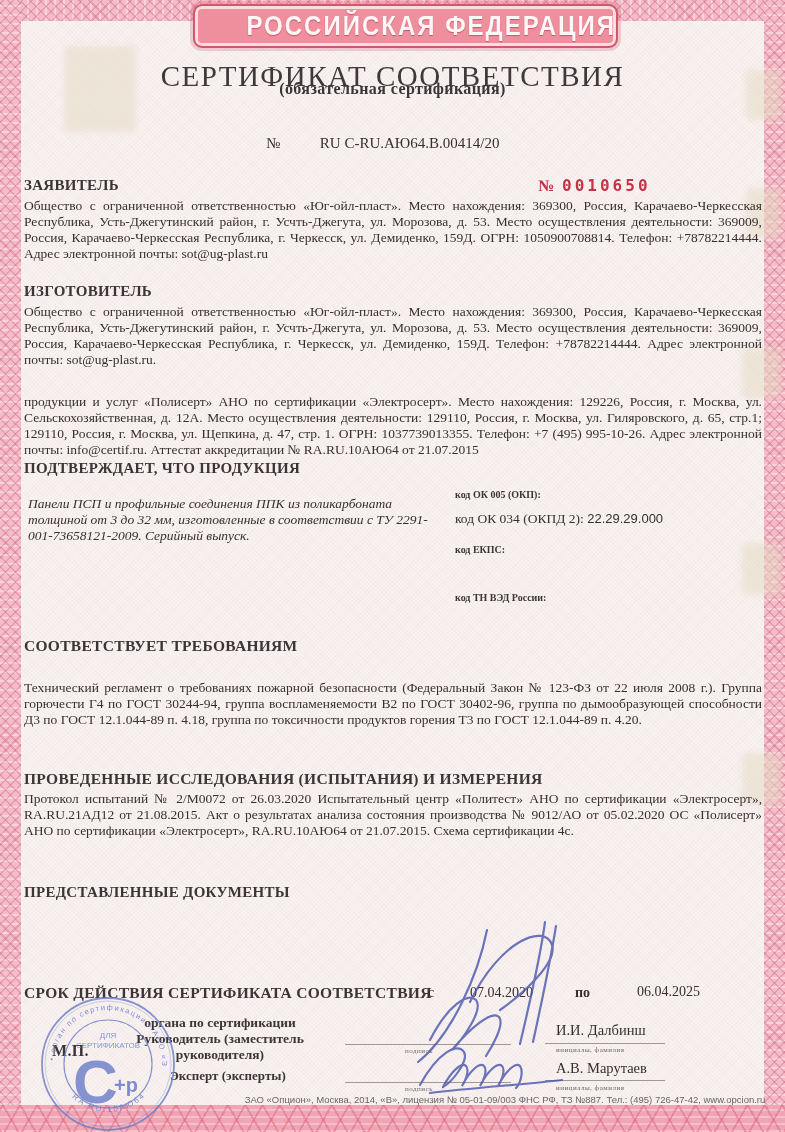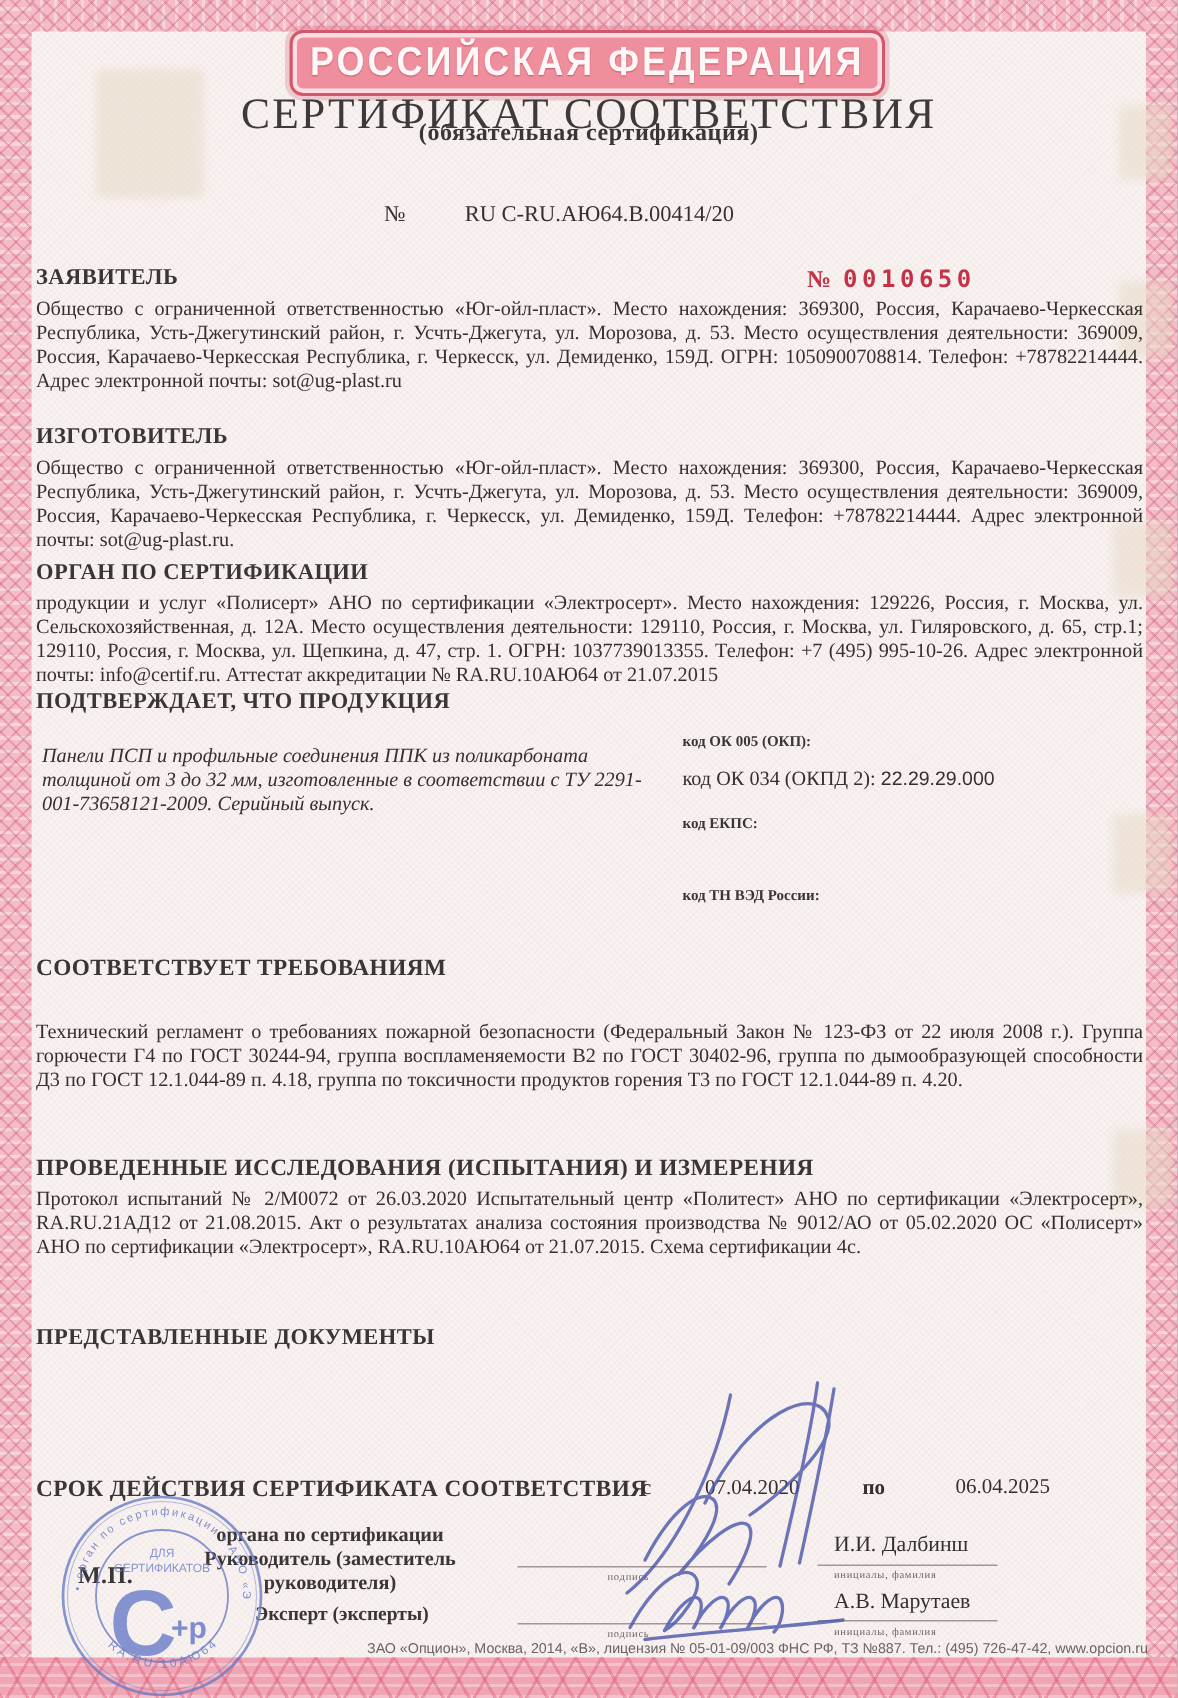--- a/index.html
+++ b/index.html
@@ -31,24 +31,24 @@
       repeating-linear-gradient(-45deg, rgba(203,84,108,.30) 0 1.5px, transparent 1.5px 7px),
       repeating-linear-gradient(0deg, rgba(255,255,255,.35) 0 2px, transparent 2px 9px),
       #f3bcc8;}
   .band-bottom{left:0;bottom:0;width:785px;height:27px;
     background:
       repeating-linear-gradient(60deg, rgba(222,96,120,.45) 0 2px, transparent 2px 15px),
       repeating-linear-gradient(-60deg, rgba(222,96,120,.45) 0 2px, transparent 2px 15px),
       repeating-linear-gradient(0deg, rgba(255,255,255,.3) 0 2px, transparent 2px 7px),
       #f0a5b5;}
   
-  .banner{position:absolute;left:193px;top:20px;width:393px;height:40px;
+  .banner{position:absolute;left:193px;top:4px;width:393px;height:40px;
     background:#ef8f9d;border:2px solid #d2576b;border-radius:9px;
     box-shadow:inset 0 0 0 3px #f9dde2, 0 0 0 3px rgba(210,87,107,.25);
-    display:flex;align-items:center;justify-content:center;}
+    display:flex;align-items:center;justify-content:flex-end;padding-left:28px;}
   .banner span{font-family:"Liberation Sans",sans-serif;font-weight:bold;font-size:24px;
     letter-spacing:2px;color:#fdf7f8;transform:scaleY(1.12);
     text-shadow:0 1px 1px rgba(160,40,60,.55);white-space:nowrap;}
   
   .abs{position:absolute;}
   .title{font-size:29px;letter-spacing:1.5px;color:#3e3a3b;white-space:nowrap;}
   .subtitle{font-size:16px;font-weight:bold;letter-spacing:.4px;color:#3a3637;}
   .center{left:0;width:785px;text-align:center;}
   .h{font-size:15px;font-weight:bold;color:#3a3536;letter-spacing:.3px;white-space:nowrap;}
   .body-txt{font-size:13.5px;line-height:16px;text-align:justify;color:#35302f;}
@@ -81,36 +81,35 @@
   <div class="patch" style="left:742px;top:543px;width:38px;height:52px;"></div>
   <div class="patch" style="left:742px;top:753px;width:38px;height:52px;"></div>
 
   <div class="banner">
     <span>РОССИЙСКАЯ ФЕДЕРАЦИЯ</span>
   </div>
 
   <div class="abs center title" style="top:60px;">СЕРТИФИКАТ СООТВЕТСТВИЯ</div>
   <div class="abs center subtitle" style="top:80px;">(обязательная сертификация)</div>
 
-  <div class="abs numline" style="left:256px;top:135px;">
+  <div class="abs numline" style="left:266px;top:135px;">
     <span>№</span>
     <span style="display:inline-block;width:32px;"></span>
     <span>RU C-RU.АЮ64.В.00414/20</span>
   </div>
 
   <div class="abs h" style="left:24px;top:177px;">ЗАЯВИТЕЛЬ</div>
   <div class="abs rednum" style="left:538px;top:176px;">
     <span class="pre">№</span><span class="digits">0010650</span>
   </div>
   <div class="abs body-txt" style="left:24px;top:198px;width:738px;">Общество с ограниченной ответственностью «Юг-ойл-пласт». Место нахождения: 369300, Россия, Карачаево-Черкесская Республика, Усть-Джегутинский район, г. Усчть-Джегута, ул. Морозова, д. 53. Место осуществления деятельности: 369009, Россия, Карачаево-Черкесская Республика, г. Черкесск, ул. Демиденко, 159Д. ОГРН: 1050900708814. Телефон: +78782214444. Адрес электронной почты: sot@ug-plast.ru</div>
 
   <div class="abs h" style="left:24px;top:283px;">ИЗГОТОВИТЕЛЬ</div>
   <div class="abs body-txt" style="left:24px;top:304px;width:738px;">Общество с ограниченной ответственностью «Юг-ойл-пласт». Место нахождения: 369300, Россия, Карачаево-Черкесская Республика, Усть-Джегутинский район, г. Усчть-Джегута, ул. Морозова, д. 53. Место осуществления деятельности: 369009, Россия, Карачаево-Черкесская Республика, г. Черкесск, ул. Демиденко, 159Д. Телефон: +78782214444. Адрес электронной почты: sot@ug-plast.ru.</div>
 
-  <div class="abs h" style="left:24px;top:374px;">ОРГАН ПО СЕРТИФИКАЦИИ</div>
   <div class="abs body-txt" style="left:24px;top:394px;width:738px;">продукции и услуг «Полисерт» АНО по сертификации «Электросерт». Место нахождения: 129226, Россия, г. Москва, ул. Сельскохозяйственная, д. 12А. Место осуществления деятельности: 129110, Россия, г. Москва, ул. Гиляровского, д. 65, стр.1; 129110, Россия, г. Москва, ул. Щепкина, д. 47, стр. 1. ОГРН: 1037739013355. Телефон: +7 (495) 995-10-26. Адрес электронной почты: info@certif.ru. Аттестат аккредитации № RA.RU.10АЮ64 от 21.07.2015</div>
 
   <div class="abs h" style="left:24px;top:460px;">ПОДТВЕРЖДАЕТ, ЧТО ПРОДУКЦИЯ</div>
   <div class="abs body-txt" style="left:28px;top:496px;width:415px;text-align:left;font-style:italic;">Панели ПСП и профильные соединения ППК из поликарбоната толщиной от 3 до 32 мм, изготовленные в соответствии с ТУ 2291-001-73658121-2009. Серийный выпуск.</div>
 
   <div class="abs code-b" style="left:455px;top:489px;">код ОК 005 (ОКП):</div>
   <div class="abs code-r" style="left:455px;top:511px;">
     <span>код ОК 034 (ОКПД 2):</span>
     <span style="font-family:'Liberation Sans',sans-serif;font-size:13px;">22.29.29.000</span>
   </div>

